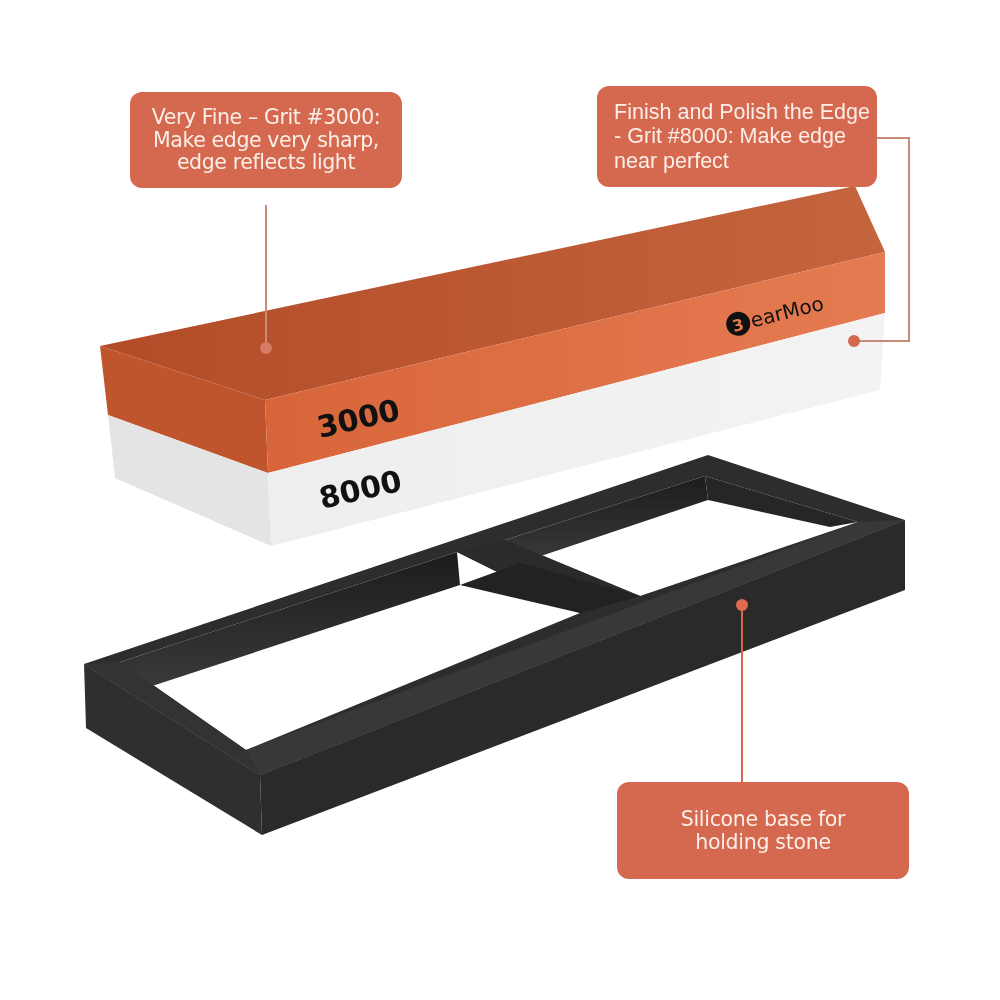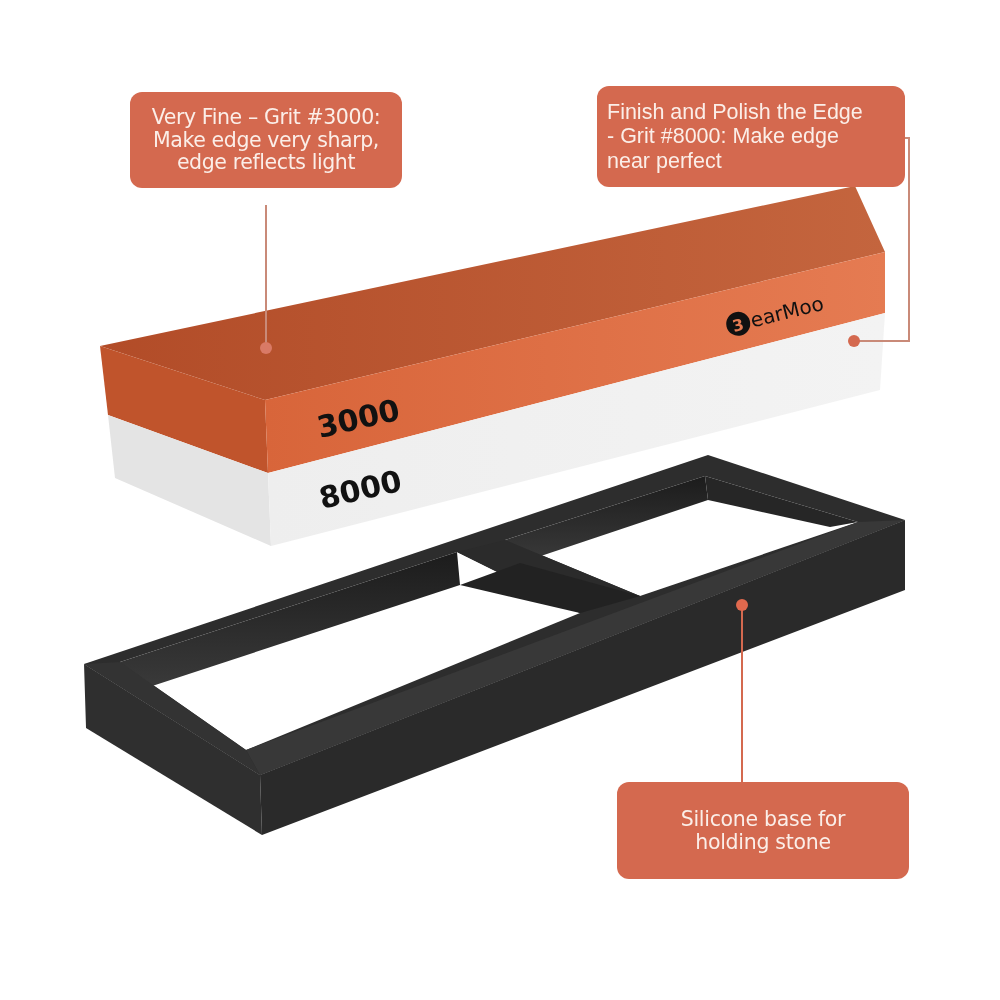--- a/index.html
+++ b/index.html
@@ -9,21 +9,21 @@
       position: absolute;
       background: #d4694f;
       color: #fbeee8;
       border-radius: 12px;
       display: flex; align-items: center; justify-content: center;
       text-align: center;
       box-sizing: border-box;
     }
     .callout .txt { white-space: pre-line; line-height: 1.12; }
     #callout-3000 { left: 130px; top: 92px; width: 272px; height: 96px; font-family: "DejaVu Sans", sans-serif; font-size: 20.5px; letter-spacing: -0.4px; }
-    #callout-8000 { left: 597px; top: 86px; width: 308px; height: 101px; font-family: "Liberation Sans", sans-serif; font-size: 21.5px; justify-content: flex-start; text-align: left; padding-left: 10px; }
+    #callout-8000 { left: 597px; top: 86px; width: 280px; height: 101px; font-family: "Liberation Sans", sans-serif; font-size: 21.5px; justify-content: center; text-align: left; padding-left: 10px; }
     #callout-8000 .txt { line-height: 1.12; }
     #callout-base { left: 617px; top: 782px; width: 292px; height: 97px; font-family: "DejaVu Sans", sans-serif; font-size: 20.5px; letter-spacing: -0.3px; }
   </style>
 </head>
 <body>
 
 <svg id="scene" viewBox="0 0 1000 1000" xmlns="http://www.w3.org/2000/svg">
   <defs>
     <linearGradient id="topGrad" x1="0" y1="0" x2="1" y2="0">
       <stop offset="0" stop-color="#b24c28"></stop>

